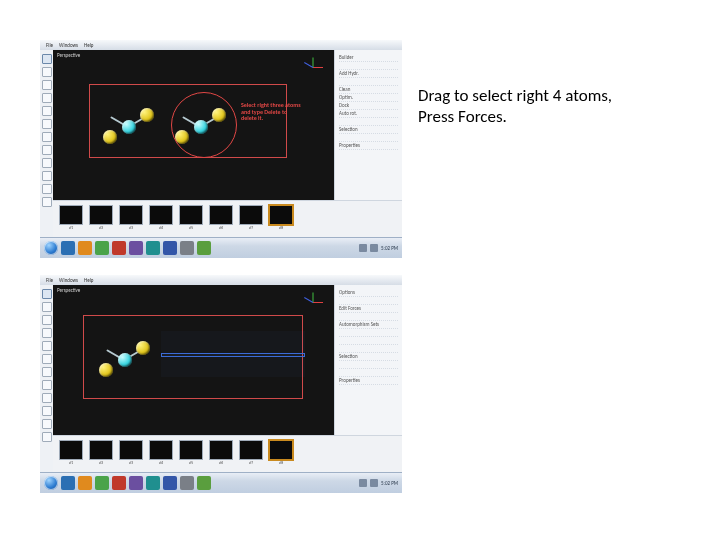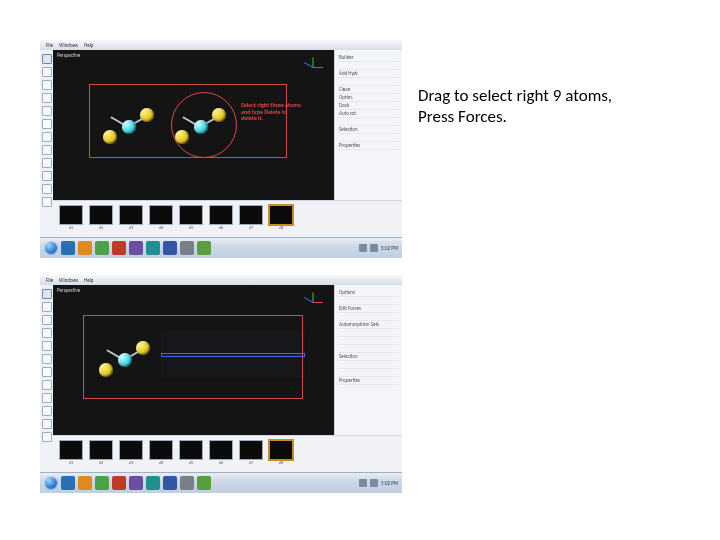--- a/index.html
+++ b/index.html
@@ -159,21 +159,21 @@
   .tray { margin-left:auto; display:flex; gap:3px; align-items:center;}
   .tray .clock { font-size:5px; color:#2b3a4d; text-align:right; line-height:1;}
   .tray-icon { width:8px; height:8px; background:#7a8aa0; border-radius:1px;}
 </style>
 </head>
 <body>
 
 <div class="slide">
 
   <div class="caption">
-    <span>Drag to select right 9 atoms,</span><br>
+    <span>Drag to select right 4 atoms,</span><br>
     <span>Press Forces.</span>
   </div>
 
   <div class="shot shot-a">
     <div class="menubar">
       <div class="menu-items">
         <span>File</span>
         <span>Windows</span>
         <span>Help</span>
       </div>

